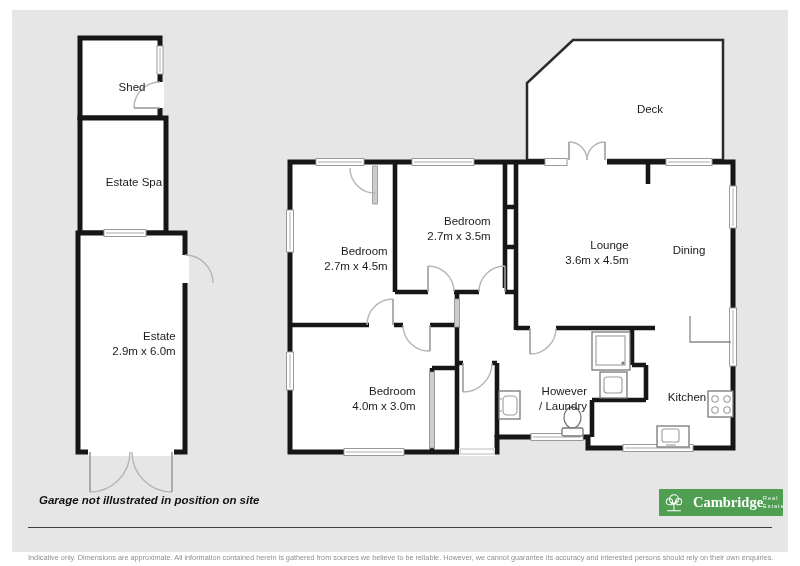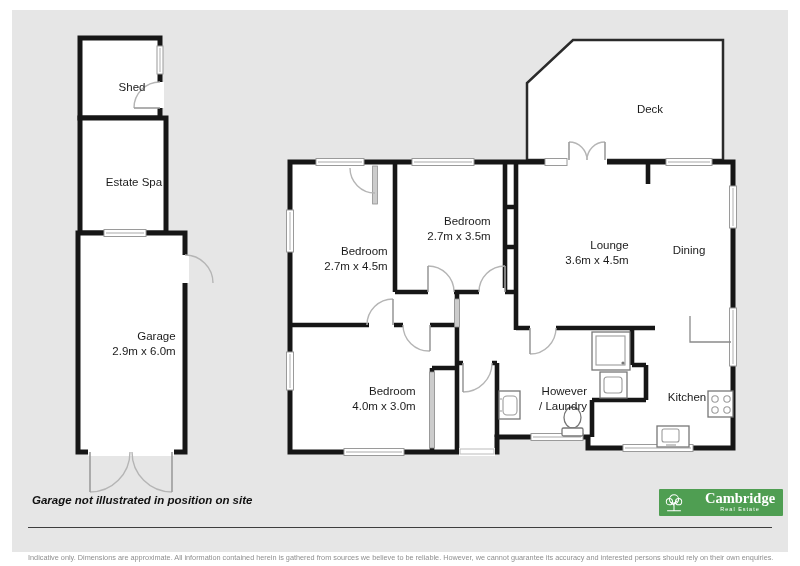--- a/index.html
+++ b/index.html
@@ -25,29 +25,29 @@
   .fix{fill:#ffffff;stroke:var(--fixture);stroke-width:1.3;}
   .fix-in{fill:none;stroke:#9c9c9c;stroke-width:1.1;}
   .slider{fill:#cccccc;stroke:#909090;stroke-width:0.8;}
   .counter{fill:none;stroke:#8a8a8a;stroke-width:1.3;}
   .thresh{fill:#ffffff;stroke:#bbbbbb;stroke-width:1;}
 
   .room-label{position:absolute;transform:translate(-50%,-50%);text-align:right;
       font-size:11.5px;line-height:1.3;color:#1b1b1b;white-space:nowrap;}
   .room-label span{display:block;}
 
-  .plan-note{position:absolute;left:32px;top:500px;transform:translateY(-50%);
+  .plan-note{position:absolute;left:39px;top:500px;transform:translateY(-50%);
       font-size:11.5px;font-weight:bold;font-style:italic;color:#111;white-space:nowrap;}
   .divider{position:absolute;left:28px;top:527px;width:744px;border-top:1.2px solid #3e3e3e;}
   .disclaimer{position:absolute;left:28px;top:533px;font-size:7.3px;color:#8f8f8f;white-space:nowrap;margin-top:20px;}
 
   .logo{position:absolute;left:659px;top:489px;width:124px;height:27px;background:var(--logo_green);
       display:flex;align-items:center;padding:0 4px;box-sizing:border-box;border-radius:1px;}
   .logo-tree{width:22px;height:22px;flex:0 0 auto;}
-  .logo-text{display:flex;flex-direction:column;align-items:center;margin-left:20px;color:#fff;}
+  .logo-text{display:flex;align-items:center;margin-left:8px;color:#fff;}
   .logo-name{font-family:"Liberation Serif",serif;font-weight:bold;font-size:14.5px;line-height:1;}
   .logo-tagline{font-size:5.5px;letter-spacing:1px;line-height:1.4;}
 </style>
 </head>
 <body>
 
 <div class="page">
   <div class="canvas">
 
     <svg class="plan-svg" viewBox="0 0 800 566" xmlns="http://www.w3.org/2000/svg">
@@ -180,21 +180,21 @@
 
     <div class="room-label" style="left:120px;top:77px">
       <span>Shed</span>
       <span></span>
     </div>
     <div class="room-label" style="left:122px;top:172px">
       <span>Estate Spa</span>
       <span></span>
     </div>
     <div class="room-label" style="left:132px;top:334px">
-      <span>Garage</span>
+      <span>Estate</span>
       <span>2.9m x 6.0m</span>
     </div>
     <div class="room-label" style="left:344px;top:249px">
       <span>Bedroom</span>
       <span>2.7m x 4.5m</span>
     </div>
     <div class="room-label" style="left:447px;top:219px">
       <span>Bedroom</span>
       <span>2.7m x 3.5m</span>
     </div>

